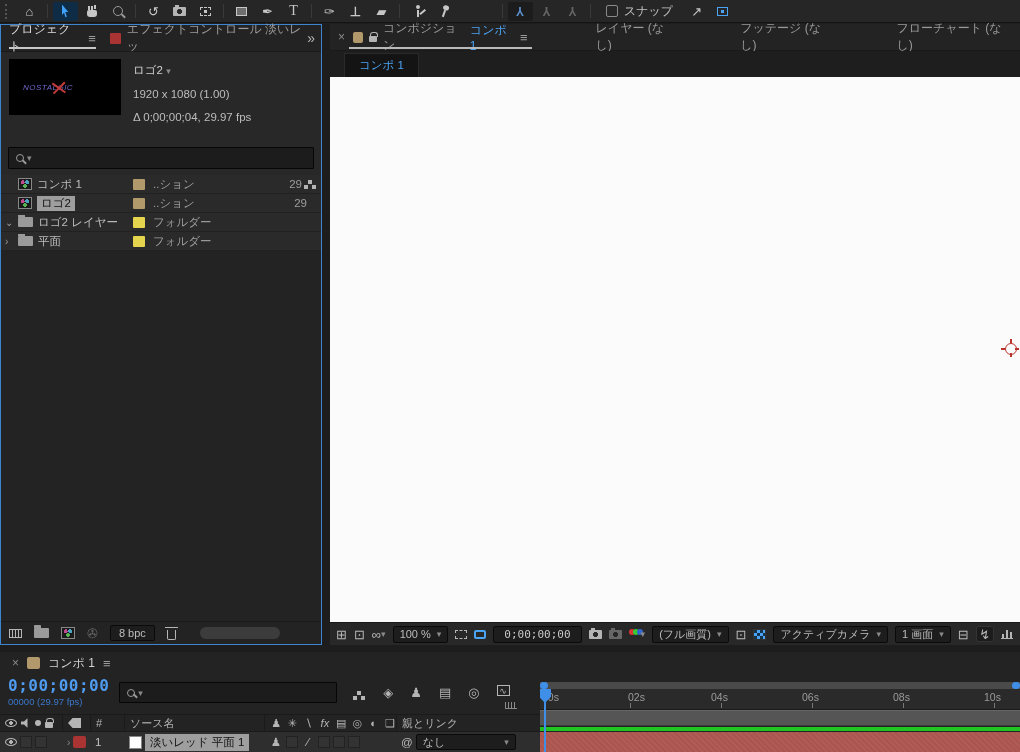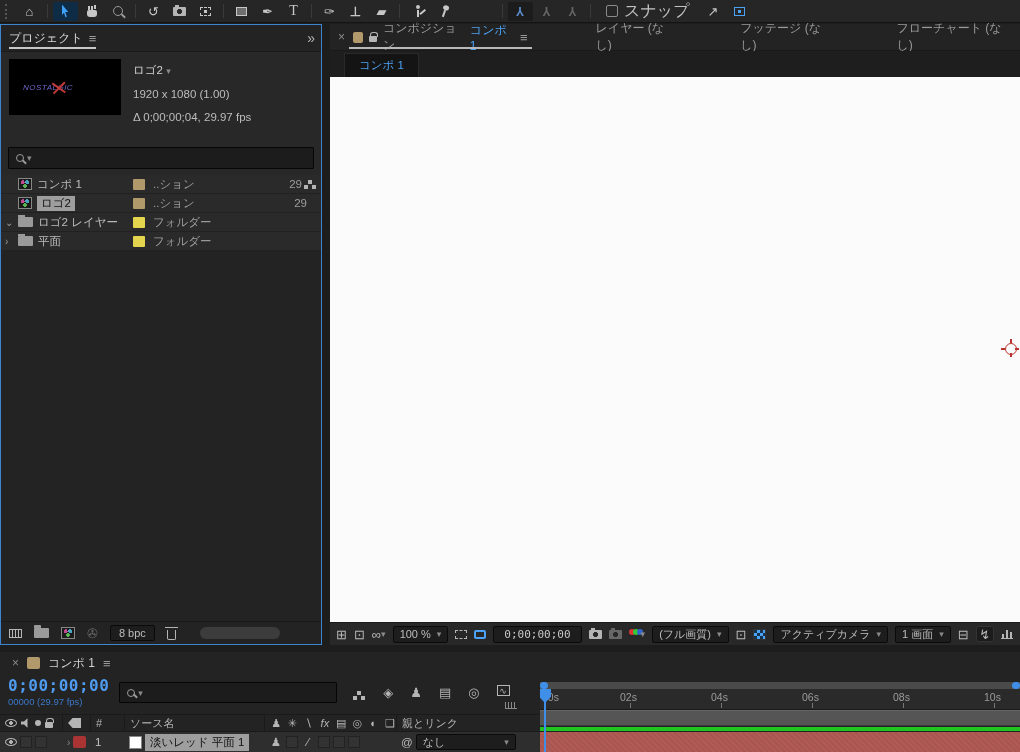--- a/index.html
+++ b/index.html
@@ -86,21 +86,21 @@
   .toolbar { position:absolute; left:0; top:0; width:1020px; height:23px; background:#262626;
              border-bottom:1px solid #141414; display:flex; align-items:center; padding:0 4px; gap:1px; }
   .grip { width:7px; height:15px; border-left:2px dotted #555; margin:0 4px 0 1px; }
   .tool { width:25px; height:19px; display:flex; align-items:center; justify-content:center; font-size:13px; color:#c7c7c7; border-radius:2px; }
   .tool.active { background:#0f2c47; }
   .tsep { width:1px; height:14px; background:#3a3a3a; margin:0 4px; }
   .axis-tool { color:#666; font-size:12px; transform:rotate(180deg); font-weight:bold; }
   .axis-tool.sel { color:#5a8fd0; background:#1c1c1c; transform:none; }
   .axis-tool.sel span { display:inline-block; transform:rotate(180deg); }
   .snap-box { width:12px; height:12px; border:1px solid #8a8a8a; border-radius:2px; background:transparent; }
-  .snap-wrap { display:flex; align-items:center; gap:6px; margin:0 10px; color:#c3c3c3; font-size:16px; }
+  .snap-wrap { display:flex; align-items:center; gap:6px; margin:0 10px; color:#c3c3c3; font-size:12px; }
 
   
   .project { position:absolute; left:0; top:24px; width:322px; height:621px; background:#282828;
              border:1px solid #3d84d1; display:flex; flex-direction:column; }
   .ptabs { height:27px; background:#232323; display:flex; align-items:center; padding:0 8px; gap:14px;
            border-bottom:1px solid #1a1a1a; position:relative; }
   .ptab { display:flex; align-items:center; gap:6px; height:100%; position:relative; color:#9a9a9a; }
   .ptab.active { color:#d9d9d9; }
   .ptab.active::after { content:''; position:absolute; left:0; right:0; bottom:2px; height:2px; background:#c8c8c8; }
   .ptab .mini-chip { width:11px; height:11px; border-radius:1px; }
@@ -251,20 +251,24 @@
         <span class="css-brackets"></span>
       </div>
   </div>
 
   <div class="project">
     <div class="ptabs">
       <div class="ptab active">
         <span>プロジェクト</span>
         <span class="menu-glyph">≡</span>
       </div>
+      <div class="ptab">
+        <span class="mini-chip" style="background-color: rgb(170, 52, 52);"></span>
+        <span>エフェクトコントロール 淡いレッ</span>
+      </div>
       <span class="overflow">»</span>
     </div>
 
     <div class="pinfo">
       <div class="thumb">
         <span class="logo-text">NOSTALGIC</span>
         <span class="scr1"></span>
         <span class="scr2"></span>
       </div>
       <div class="pmeta">
@@ -507,21 +511,21 @@
       </div>
     </div>
 
     <div class="tl-right">
       <div class="navbar">
         <span class="nh" style="left:0;"></span>
         <span class="nh" style="right:0;"></span>
       </div>
       <div class="ruler">
         <span class="tick-lbl" style="left:2px;">00s</span>
-        <span class="tick-lbl" style="left:80px;">02s</span>
+        <span class="tick-lbl" style="left:88px;">02s</span>
         <span class="tick-lbl" style="left:171px;">04s</span>
         <span class="tick-lbl" style="left:262px;">06s</span>
         <span class="tick-lbl" style="left:353px;">08s</span>
         <span class="tick-lbl" style="left:444px;">10s</span>
         <span class="tick-mark" style="left:90px;"></span>
         <span class="tick-mark" style="left:181px;"></span>
         <span class="tick-mark" style="left:272px;"></span>
         <span class="tick-mark" style="left:363px;"></span>
         <span class="tick-mark" style="left:454px;"></span>
       </div>

